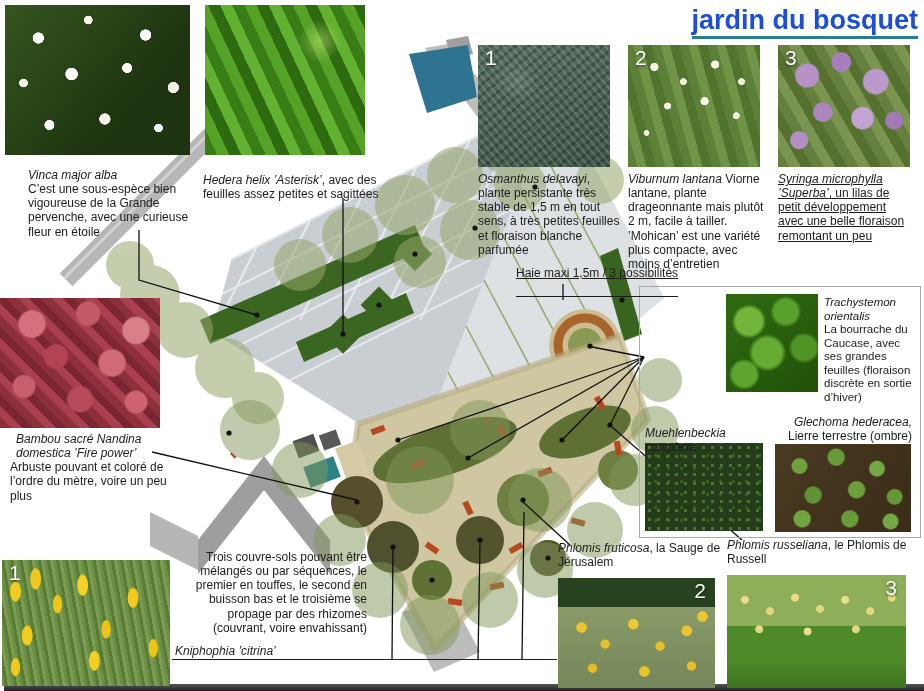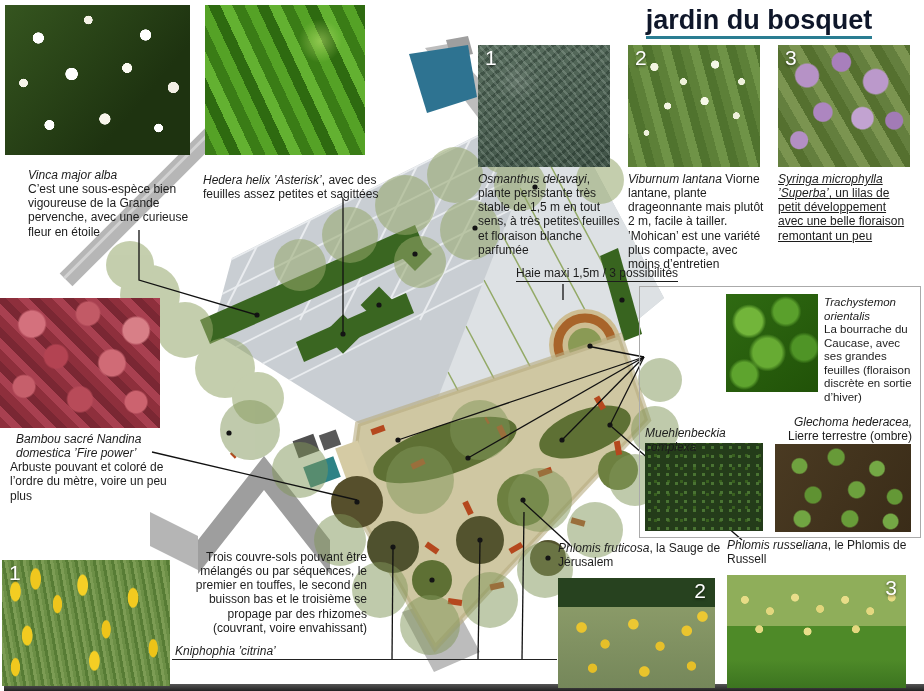--- a/index.html
+++ b/index.html
@@ -1,24 +1,24 @@
 <!DOCTYPE html>
 <html><head>
 <meta charset="utf-8">
 <style>
   html,body{margin:0;padding:0;background:#e8e8e8;}
   .page{position:relative;width:924px;height:691px;background:#fff;overflow:hidden;
         font-family:"Liberation Sans",sans-serif;color:#1c1c1c;}
   .txt{position:absolute;font-size:12px;line-height:1.18;z-index:3;}
   .txt em{font-style:italic;}
   .blockname{display:block;}
-  .page-title{position:absolute;left:600px;top:5px;width:318px;text-align:center;
-      font-size:27px;font-weight:bold;color:#0f172a;z-index:3;}
+  .page-title{position:absolute;left:600px;top:5px;width:318px;text-align:right;
+      font-size:27px;font-weight:bold;color:#1d4ed8;z-index:3;}
   .page-title span{border-bottom:3px solid #2a7d92;padding-bottom:1px;}
-  .underlined{border-bottom:1.2px solid #1c1c1c;padding-bottom:1px;}
+  .underlined{border-bottom:1.2px solid #1c1c1c;padding-bottom:16px;text-decoration:underline;}
   .photo{position:absolute;z-index:2;}
   .num{position:absolute;top:1px;left:7px;color:#fff;font-size:21px;
        text-shadow:0 1px 3px rgba(0,0,0,.6);z-index:4;font-style:normal;}
   .num.right{left:auto;right:9px;}
   .plan-svg{position:absolute;left:0;top:0;z-index:1;}
   .couvre-box{position:absolute;left:639px;top:286px;width:280px;height:250px;
       border:1px solid #aaa;z-index:1;}
   .bottom-bar{position:absolute;left:4px;top:684px;width:920px;height:7px;
       background:linear-gradient(#555,#222);z-index:0;}
   .kni-rule{position:absolute;left:172px;top:659px;width:385px;height:0;

